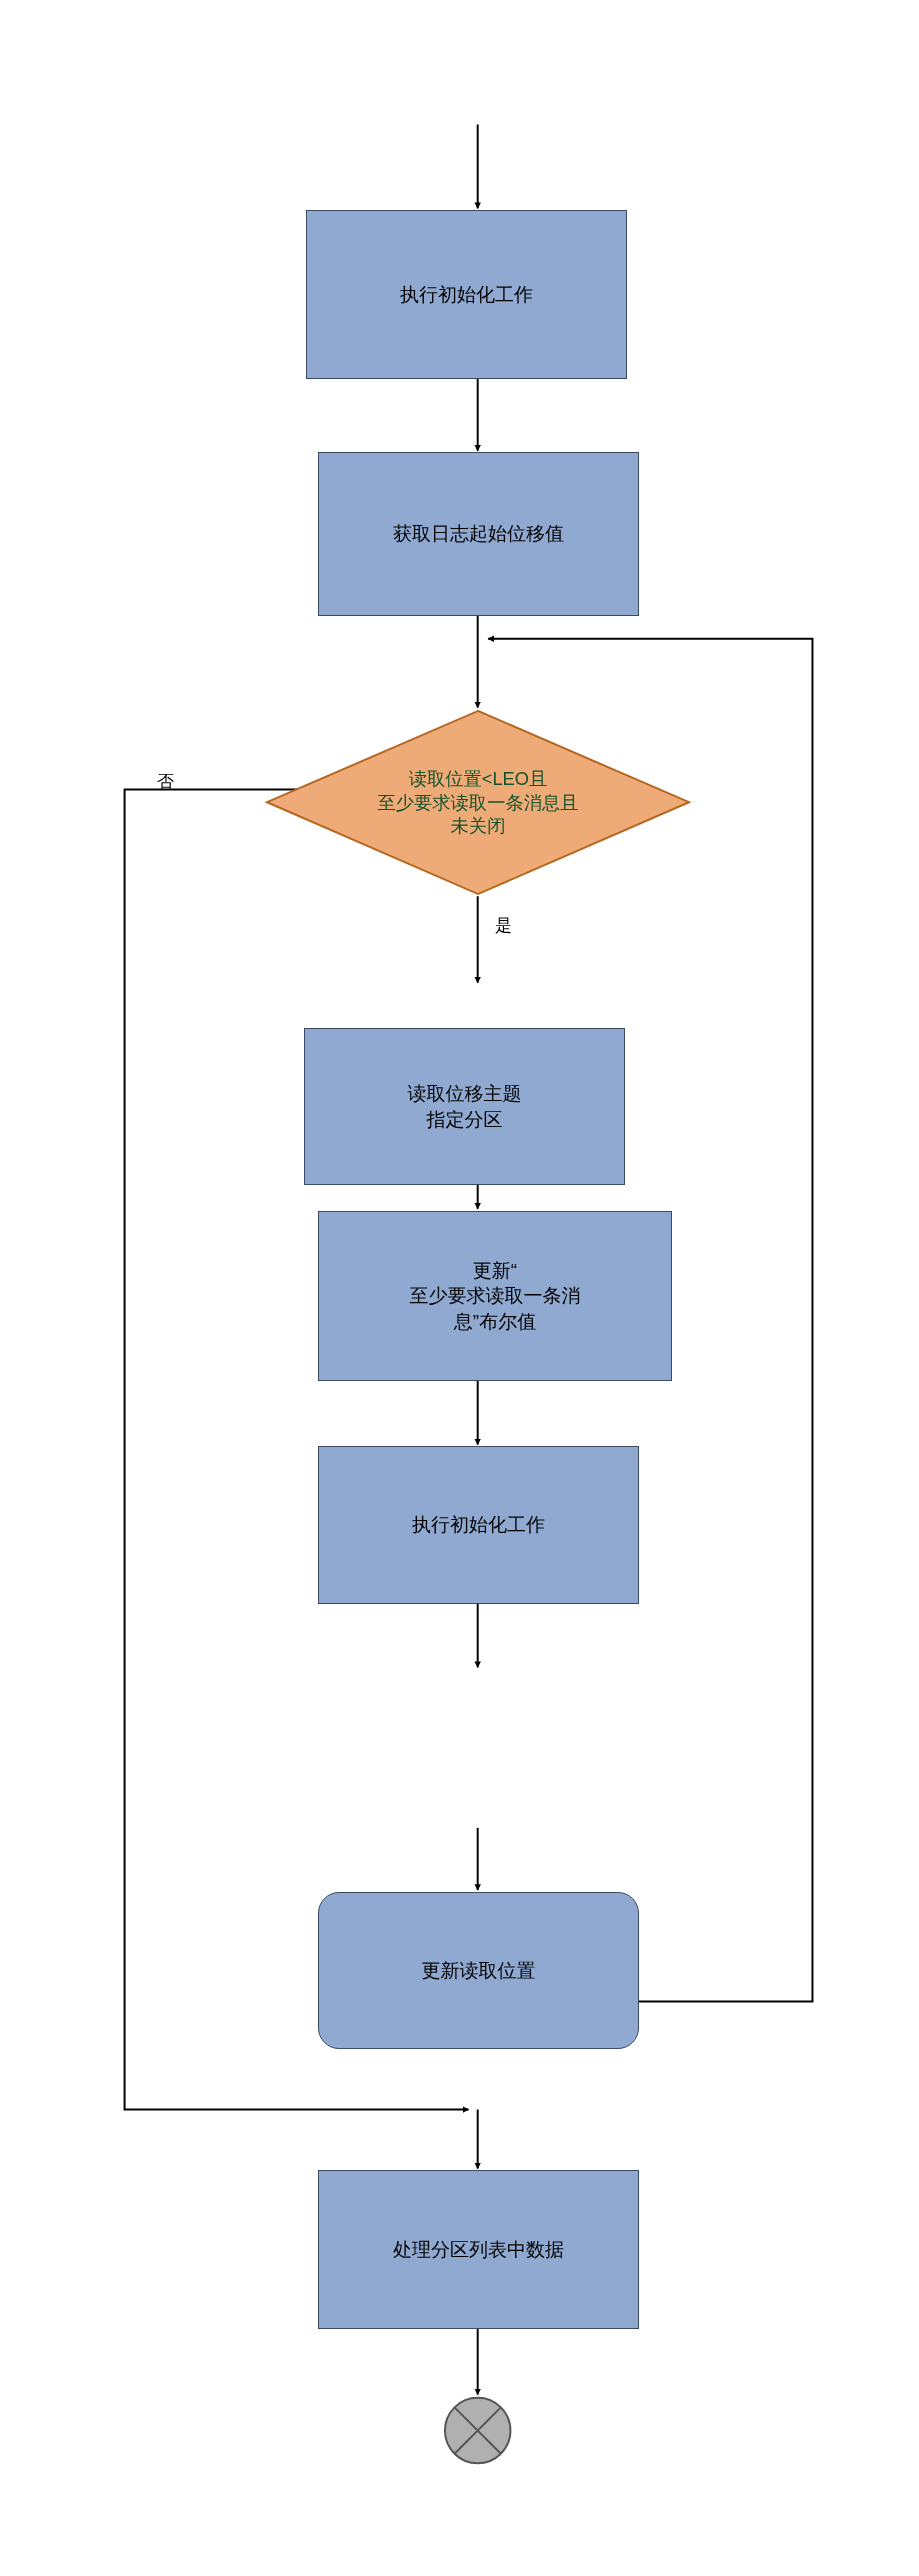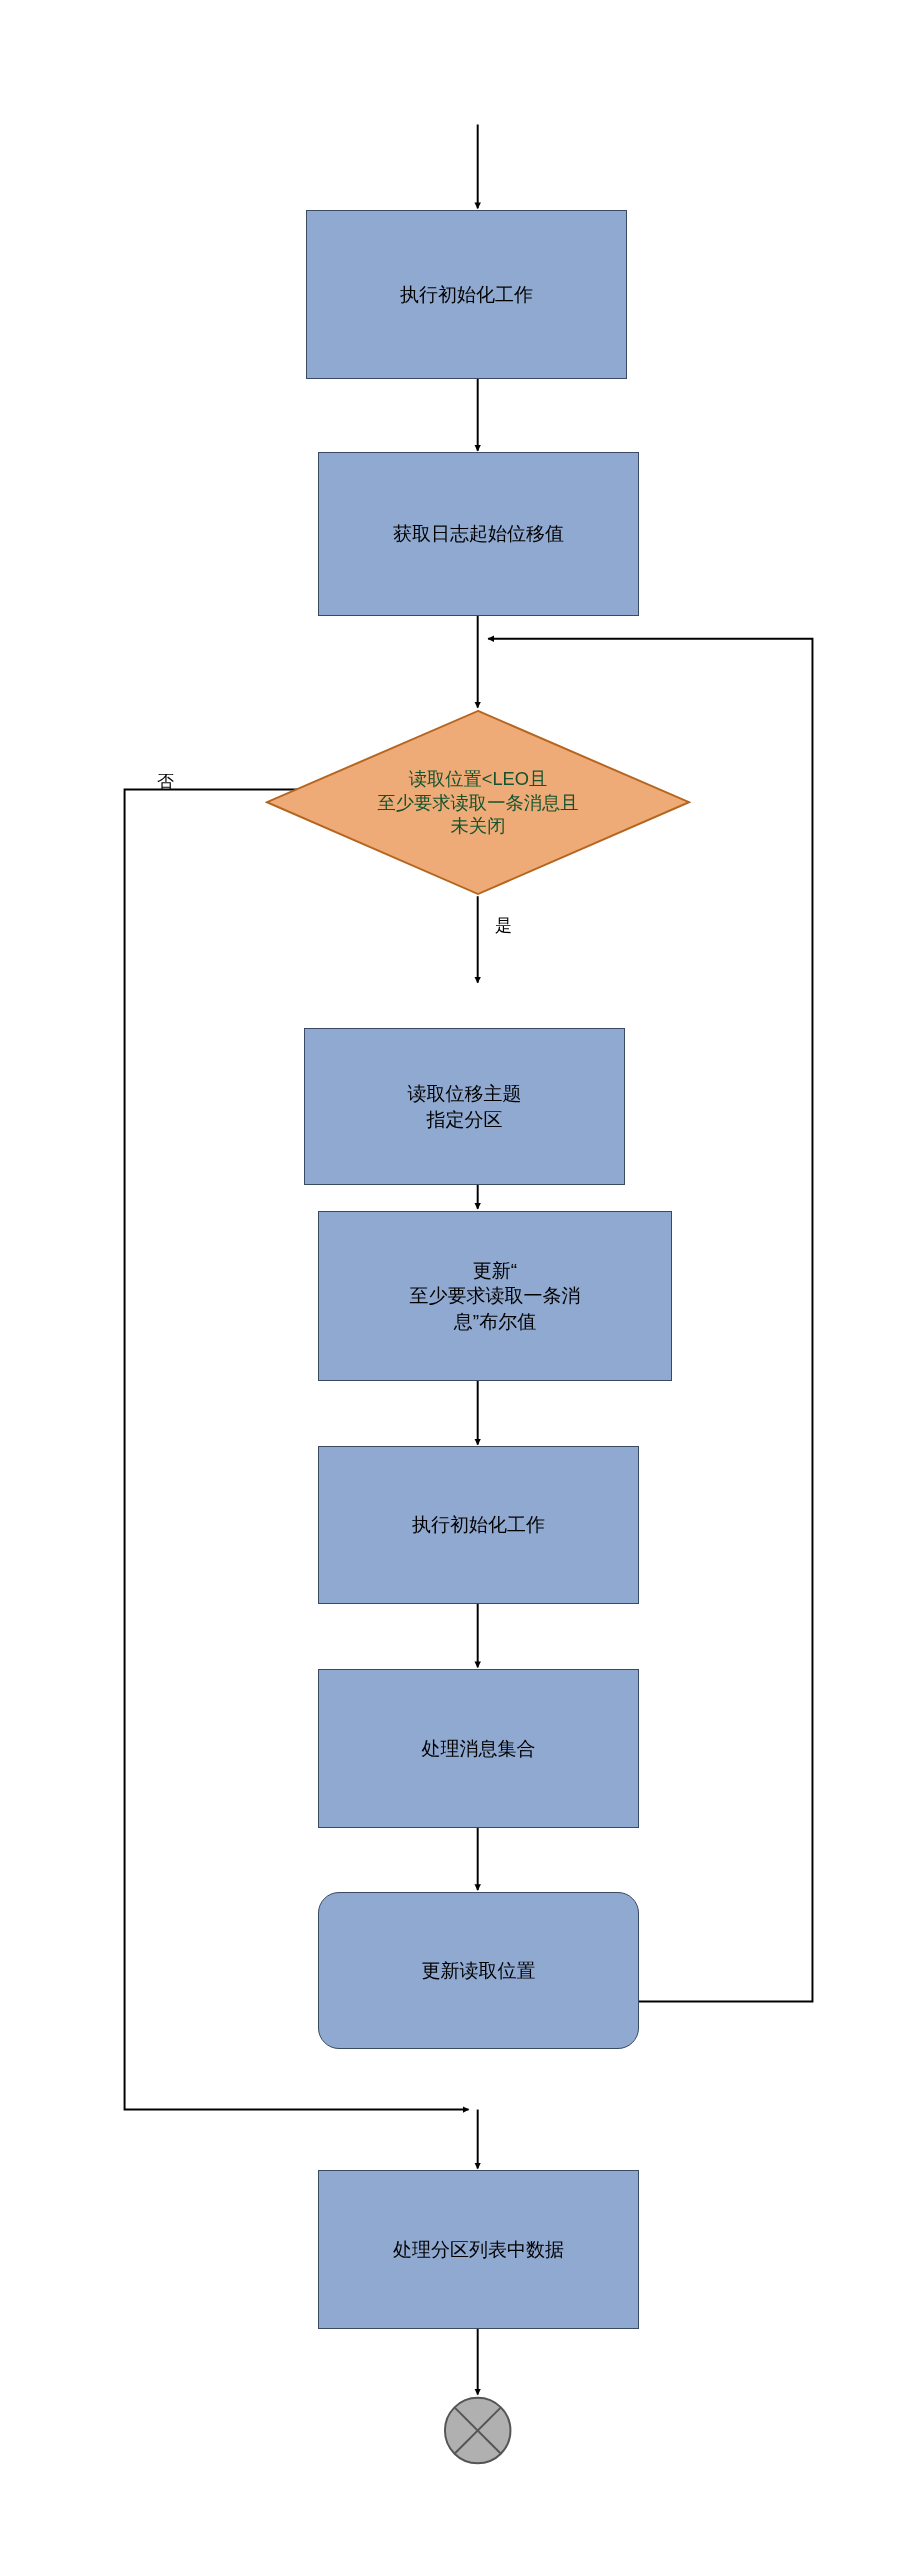--- a/index.html
+++ b/index.html
@@ -140,23 +140,20 @@
   </div>
 
   <div class="node process" style="left:318px; top:1211px; width:354px; height:170px;">
     <span id="n4">更新“<br>至少要求读取一条消<br>息”布尔值</span>
   </div>
 
   <div class="node process" style="left:318px; top:1446px; width:321px; height:158px;">
     <span>执行初始化工作</span>
   </div>
 
-  <div class="node process" style="left:318px; top:1669px; width:321px; height:159px;">
-    <span>处理消息集合</span>
-  </div>
 
   <div class="node process" style="left:318px; top:1892px; width:321px; height:157px;border-radius:21px;">
     <span>更新读取位置</span>
   </div>
 
   <div class="node process" style="left:318px; top:2170px; width:321px; height:159px;">
     <span>处理分区列表中数据</span>
   </div>
 
 </div>

